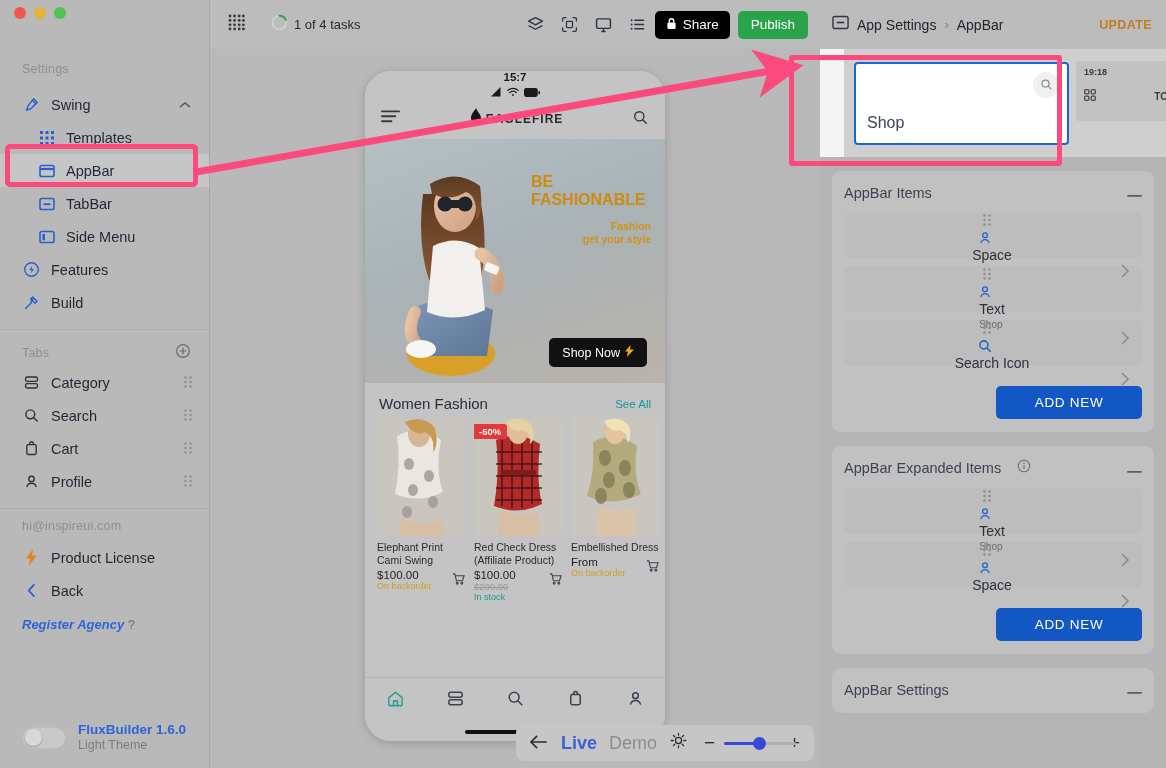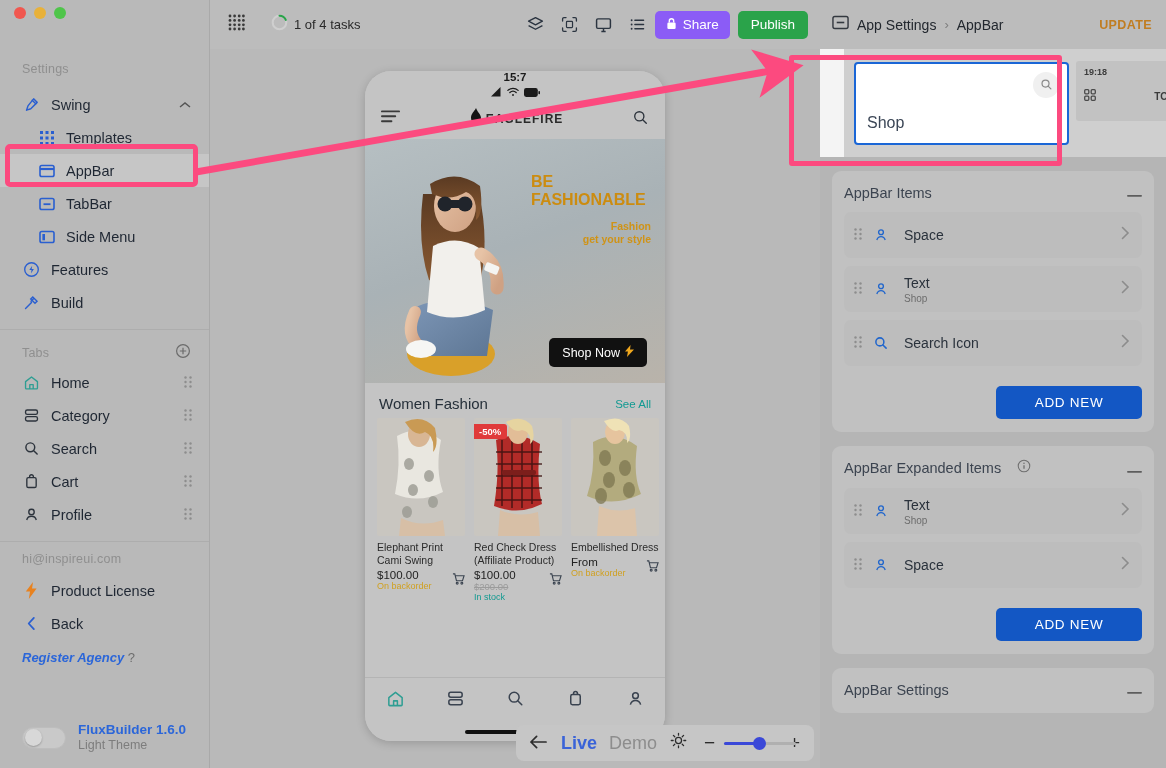--- a/index.html
+++ b/index.html
@@ -60,21 +60,21 @@
 
   
   #topbar {
     position: absolute; left: 210px; top: 0; width: 610px; height: 49px;
     background: #bcbcbc;
     display: flex; align-items: center; padding: 0 12px 0 18px;
   }
   #topbar .tasks { font-size: 13px; color: #2a2a2a; margin-left: 6px; }
   .tool-icon { width: 34px; height: 30px; display: flex; align-items: center; justify-content: center; color: #2b3440; cursor: pointer; }
   .btn-share {
-    background: #8b5cf6; color: #fff; border-radius: 5px; height: 28px;
+    background: #000000; color: #fff; border-radius: 5px; height: 28px;
     display: flex; align-items: center; gap: 6px; padding: 0 11px; font-size: 13.5px; cursor: pointer;
   }
   .btn-publish {
     background: #2aa34a; color: #fff; border-radius: 5px; height: 28px;
     display: flex; align-items: center; padding: 0 13px; font-size: 13.5px; margin-left: 8px; cursor: pointer;
   }
 
   
   #canvas {
     position: absolute; left: 210px; top: 49px; width: 610px; height: 719px;
@@ -185,21 +185,21 @@
   .mini-card .to { font-size: 10px; font-weight: bold; color: #3b3b3b; }
 
   .card {
     margin: 14px 12px 0; background: #c1c1c1; border-radius: 9px; padding: 13px 12px 13px;
   }
   .card-head { display: flex; align-items: center; gap: 16px; margin-bottom: 11px; }
   .card-title { font-size: 14.5px; color: #3c4450; }
   .minus { margin-left: auto; color: #5d5d5d; font-size: 15px; cursor: pointer; }
   .item-row {
     display: flex; align-items: center; background: #bdbdbd; border-radius: 7px;
-    height: 46px; margin-bottom: 8px; padding: 0 12px 0 10px; cursor: pointer;
+    height: 46px; margin-bottom: 8px; padding: 0 12px 0 10px; cursor: pointer; flex-direction: column;
   }
   .item-row .grip { color: #8d8d8d; margin-right: 11px; }
   .item-row .ii { color: #2166cc; margin-right: 15px; display: flex; }
   .item-row .txt .t1 { font-size: 14px; color: #2a323c; line-height: 1.15; }
   .item-row .txt .t2 { font-size: 10px; color: #6d6d6d; line-height: 1.3; }
   .item-row .arrow { margin-left: auto; color: #8c8c8c; font-size: 16px; }
   .addnew {
     margin-left: auto; width: 146px; height: 33px; background: #1357c4; color: #fff;
     border-radius: 5px; display: flex; align-items: center; justify-content: center;
     font-size: 13.5px; letter-spacing: .7px; cursor: pointer; margin-top: 12px;
@@ -331,41 +331,20 @@
     <div style="display:flex;align-items:center;height:26px;">
       <span class="sec-label">Tabs</span>
       <span style="margin-left:auto;margin-right:18px;cursor:pointer">
         <svg width="16" height="16" viewBox="0 0 20 20" fill="none" stroke="#6c6c6c" stroke-width="1.5">
             <circle cx="10" cy="10" r="8"></circle>
             <path d="M10 6v8M6 10h8"></path>
           </svg>
       </span>
     </div>
 
-    <div class="nav-row">
-      <span class="ico">
-        <svg width="17" height="17" viewBox="0 0 20 20" fill="none" stroke="#2f9e93" stroke-width="1.6" stroke-linejoin="round">
-            <path d="M3 9l7-5.5L17 9v7.5a1 1 0 01-1 1H4a1 1 0 01-1-1z"></path>
-            <path d="M8 17.5v-5h4v5"></path>
-          </svg>
-      </span>
-      <span class="lbl">Home</span>
-      <span class="drag-dots">
-        <svg width="8" height="12" viewBox="0 0 8 12">
-            <g fill="#8d8d8d">
-              <circle cx="1.5" cy="1.5" r="1.2"></circle>
-              <circle cx="6.5" cy="1.5" r="1.2"></circle>
-              <circle cx="1.5" cy="6" r="1.2"></circle>
-              <circle cx="6.5" cy="6" r="1.2"></circle>
-              <circle cx="1.5" cy="10.5" r="1.2"></circle>
-              <circle cx="6.5" cy="10.5" r="1.2"></circle>
-            </g>
-          </svg>
-      </span>
-    </div>
 
     <div class="nav-row">
       <span class="ico">
         <svg width="17" height="17" viewBox="0 0 20 20" fill="none" stroke="#2c333c" stroke-width="1.6">
             <rect x="3" y="3.5" width="14" height="5.2" rx="2"></rect>
             <rect x="3" y="11.3" width="14" height="5.2" rx="2"></rect>
           </svg>
       </span>
       <span class="lbl">Category</span>
       <span class="drag-dots">

